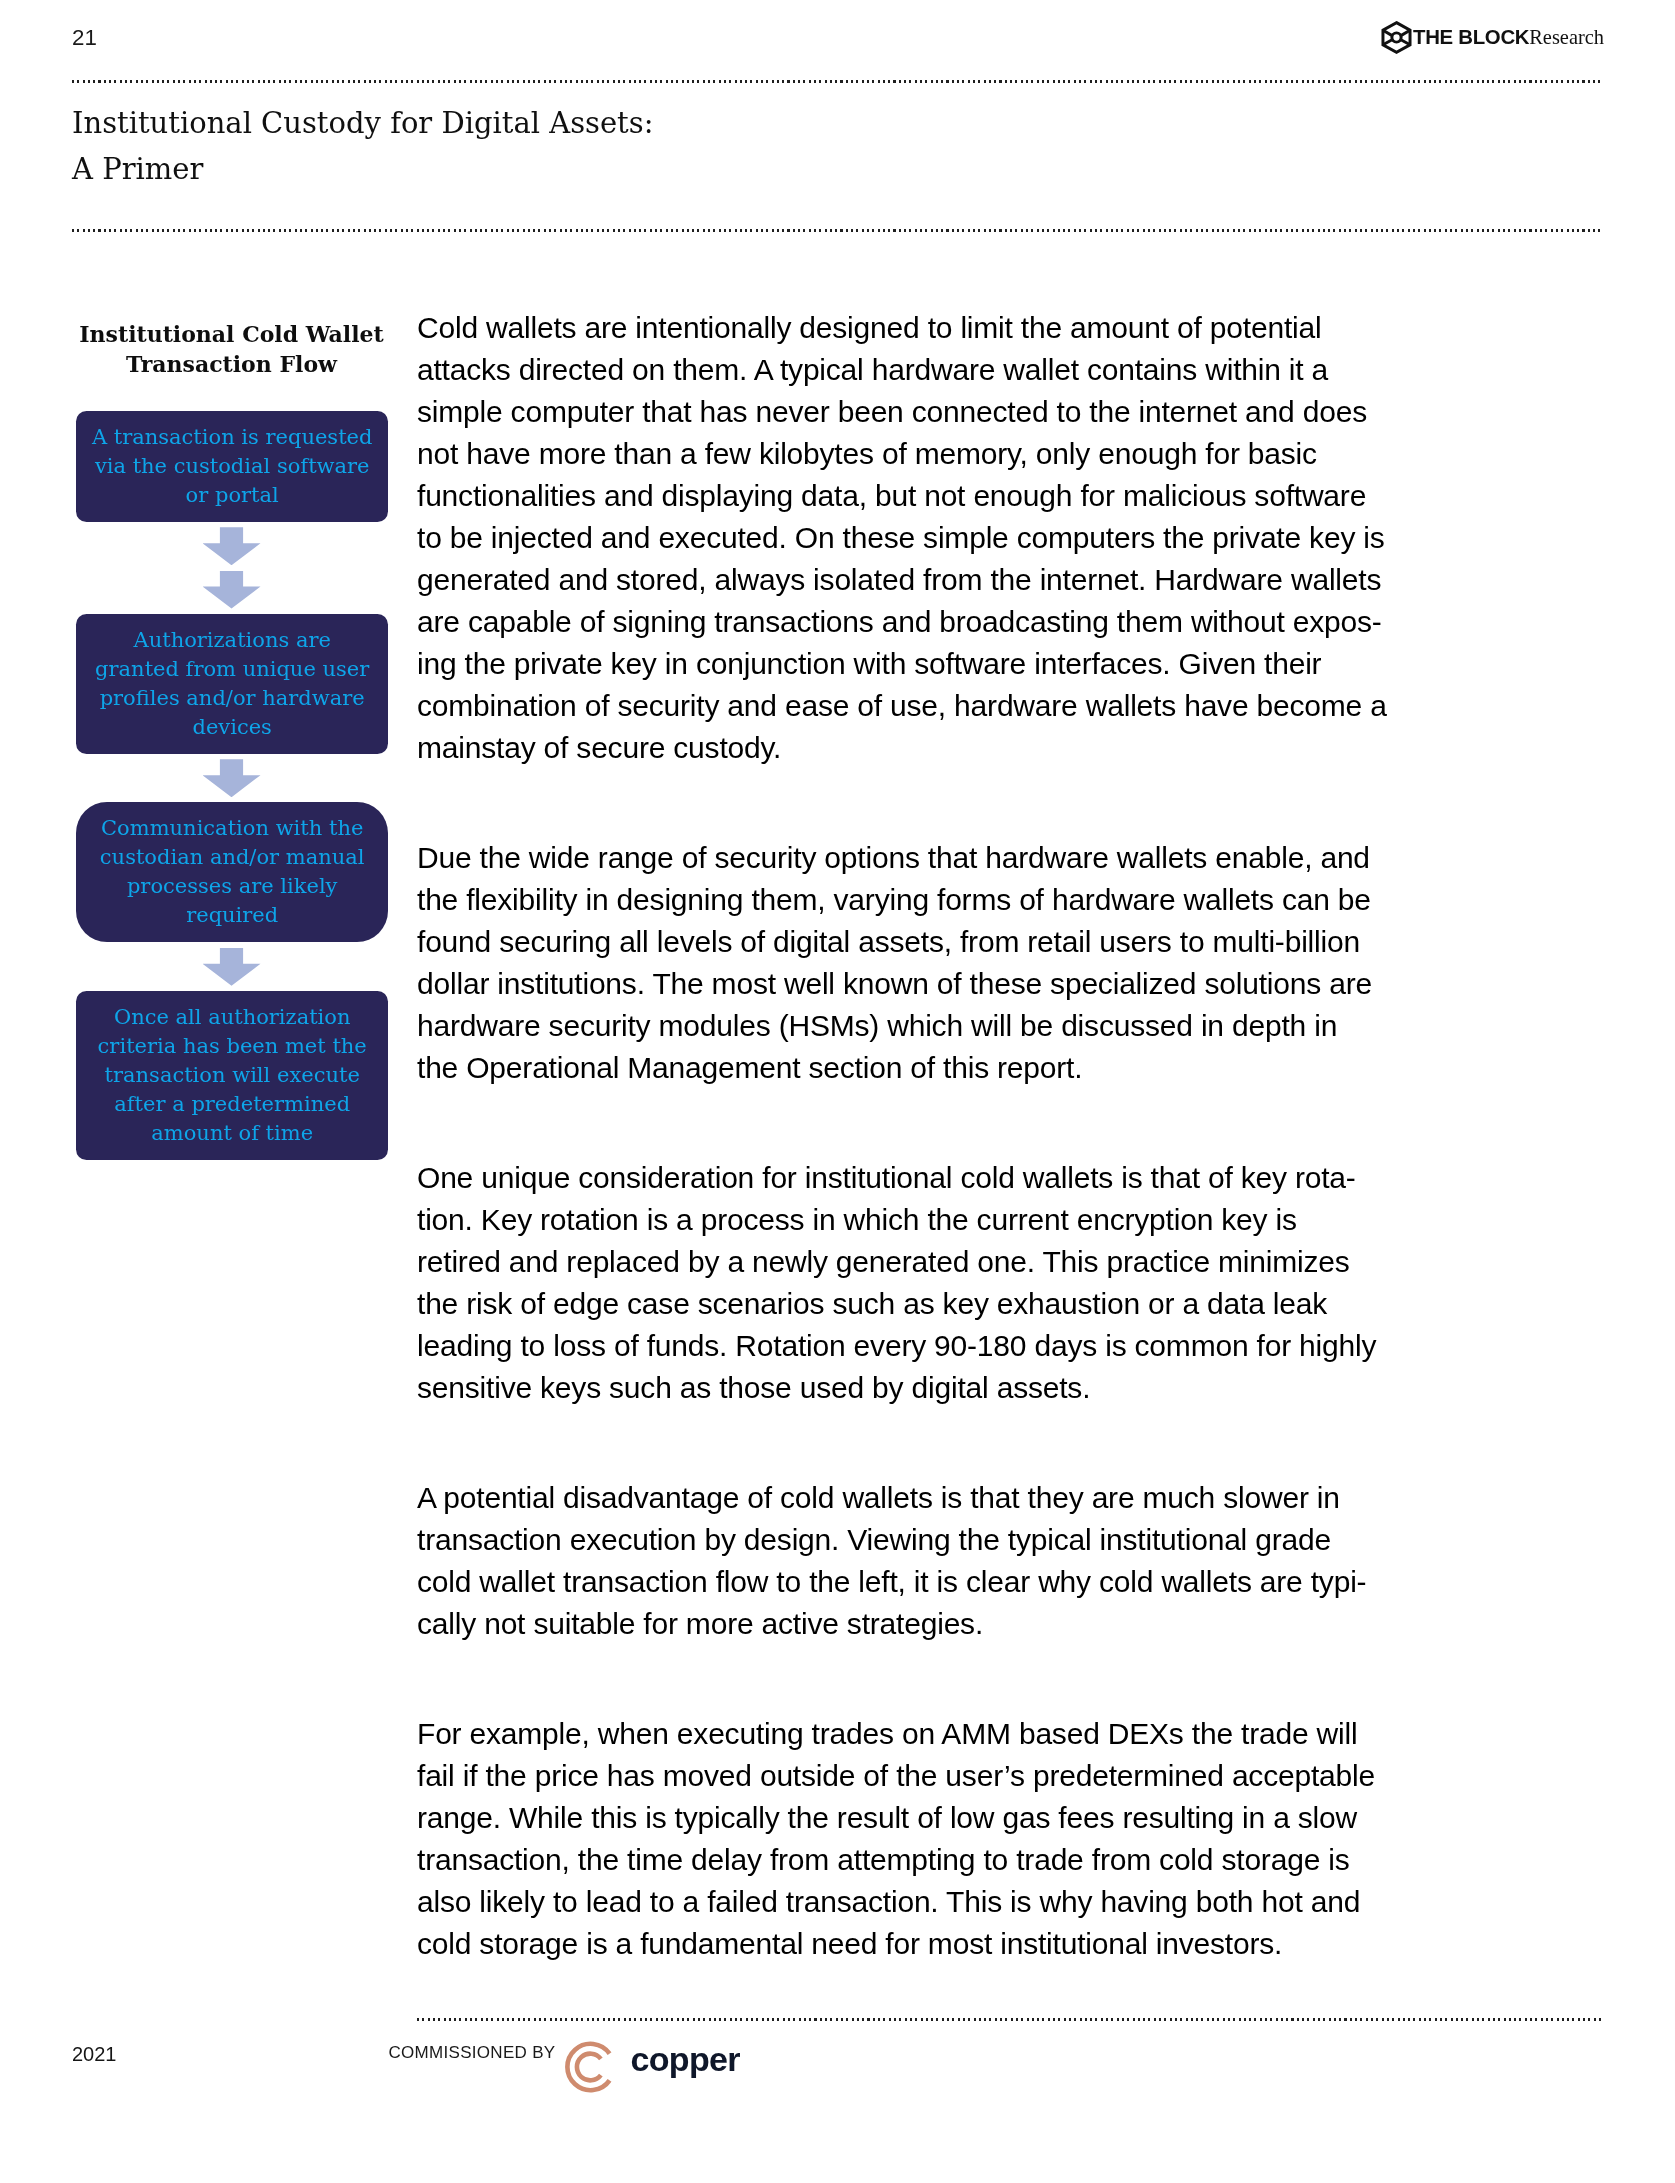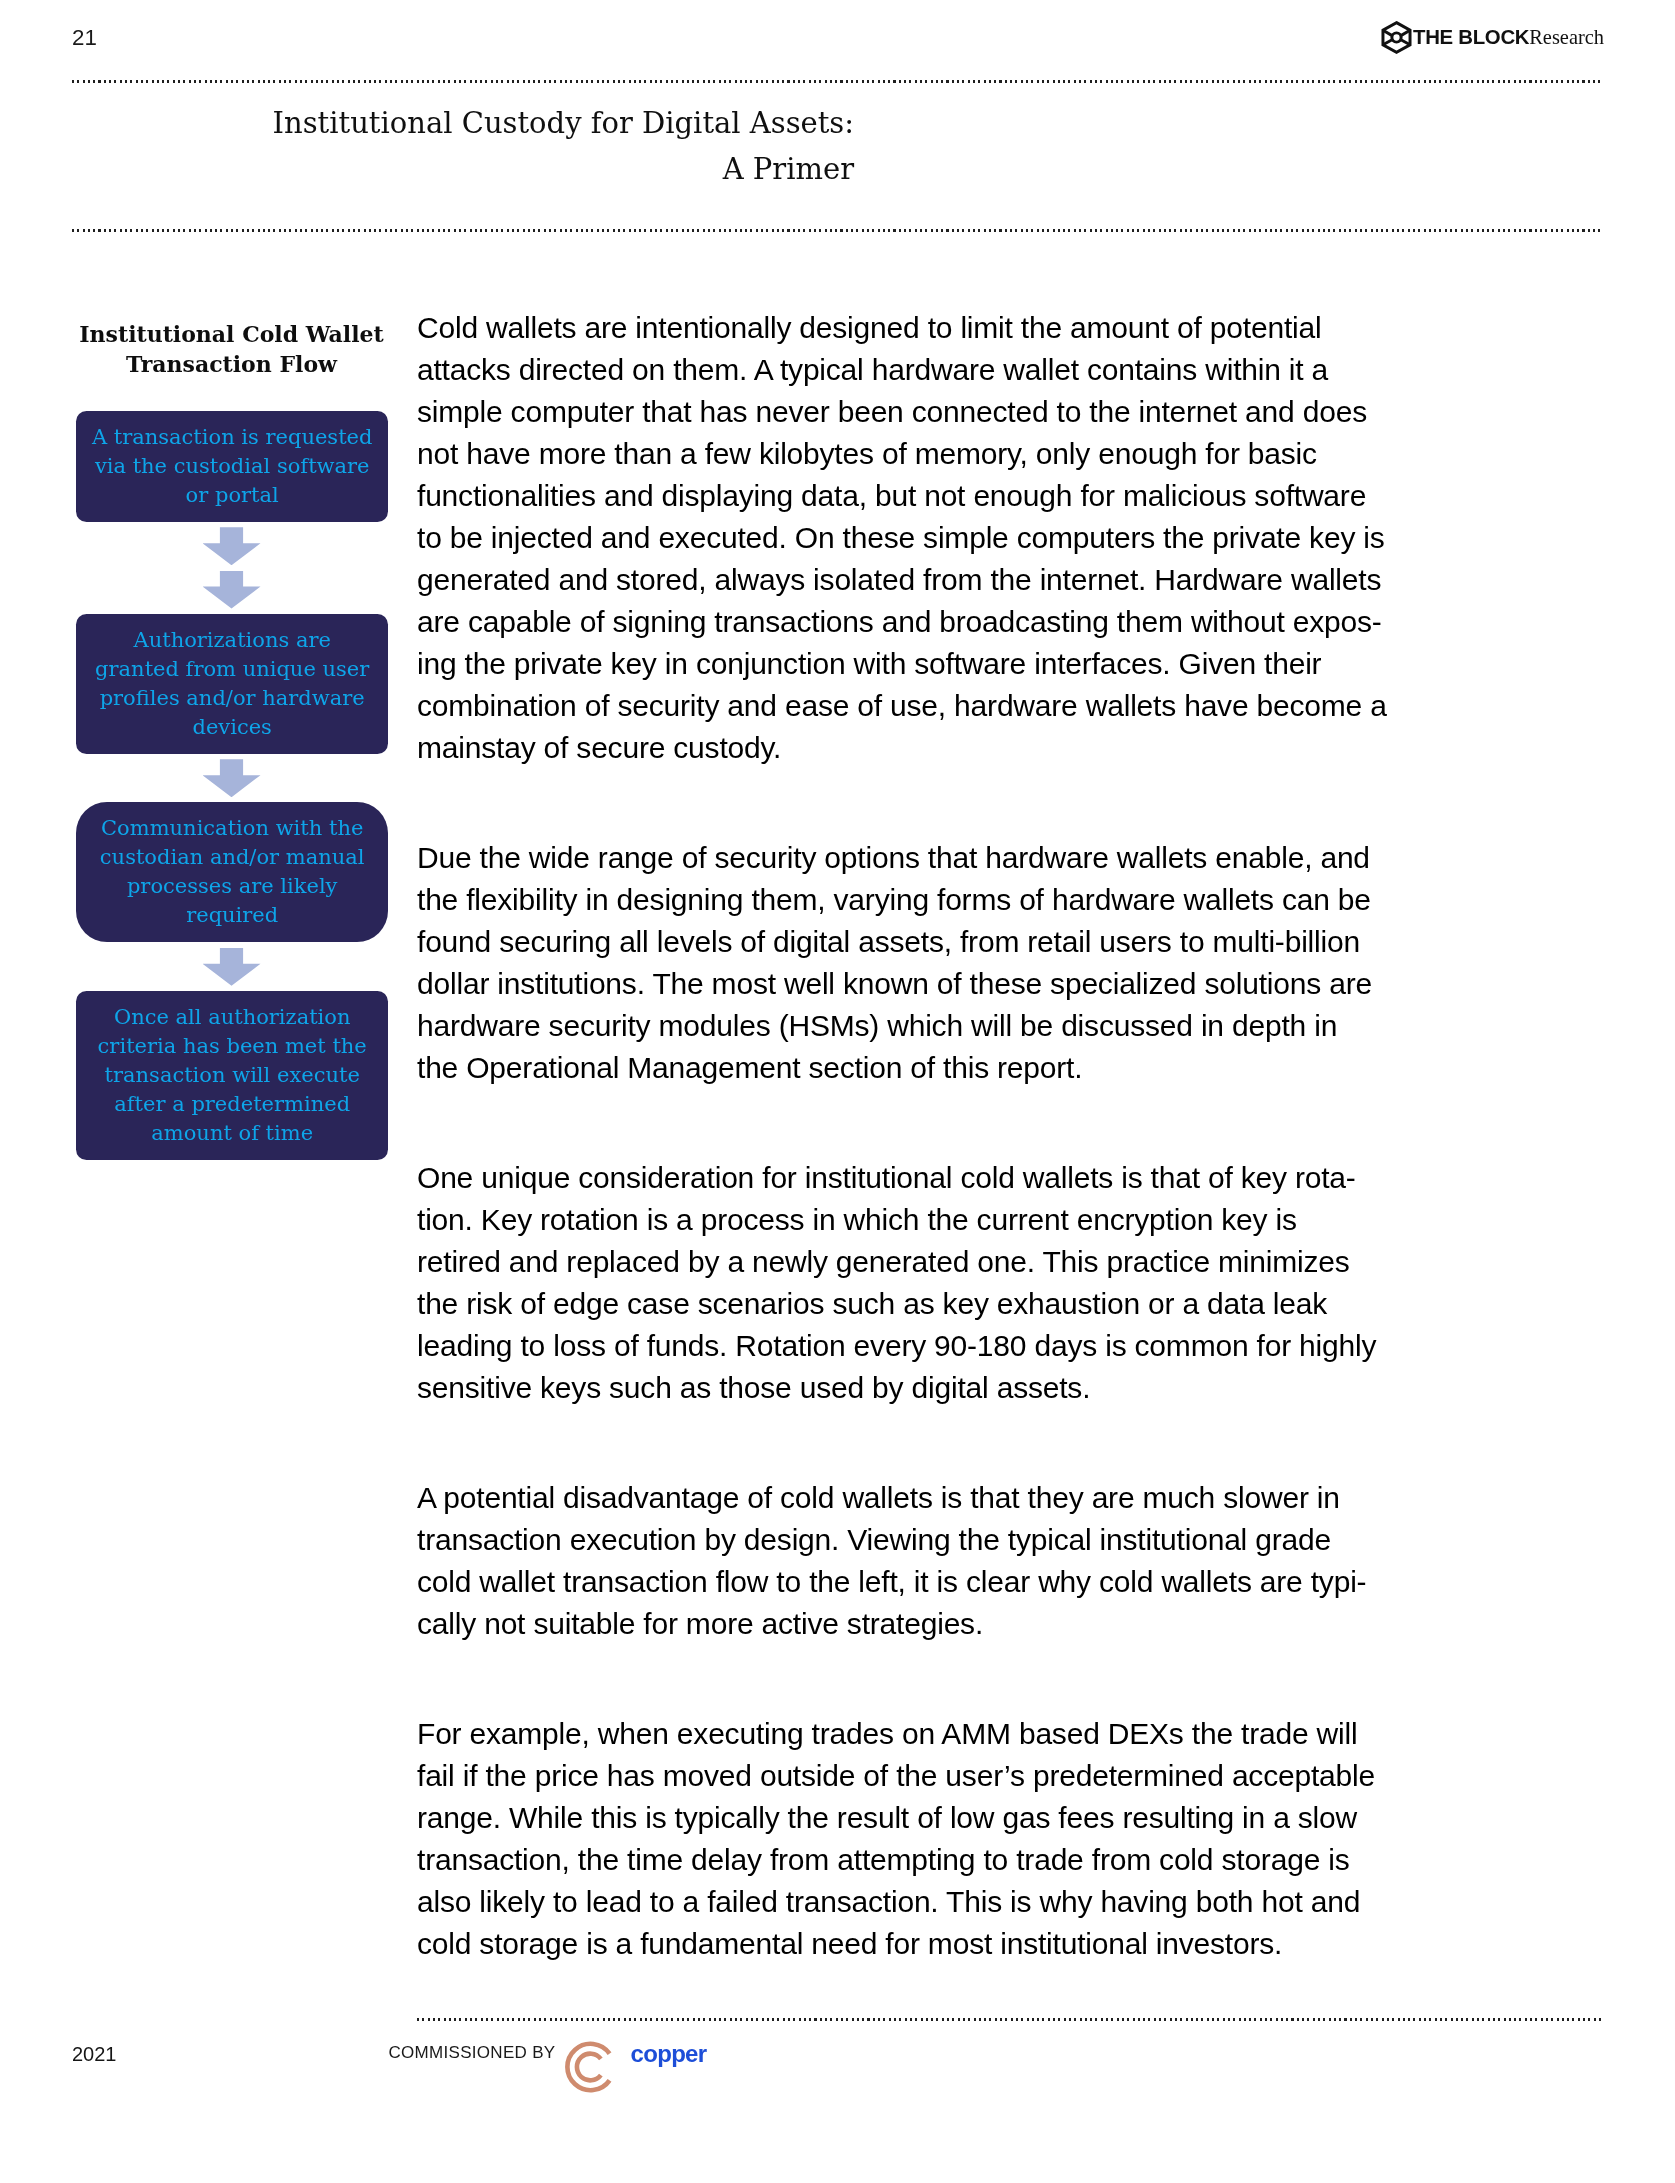--- a/index.html
+++ b/index.html
@@ -31,21 +31,20 @@
   .dotted-rule {
     position:absolute; left:72px; right:71px; height:2.6px;
     background-image:repeating-linear-gradient(90deg, #1f1f1f 0 2px, transparent 2px 5.3px);
   }
   .rule-1 { top:80px; }
   .rule-2 { top:229px; }
   
   .title-row {
     position:absolute; top:100px; left:72px; right:71px;
     display:flex;
-    text-align:right;
   }
   .doc-title { width:782px; }
   .doc-title, .chapter-title {
     font-family:"DejaVu Serif", "Liberation Serif", serif;
     font-size:29px; line-height:46px; color:#101010;
     white-space:pre-line;
   }
   
   .main {
     position:absolute; top:267px; left:72px; right:71px;
@@ -90,21 +89,21 @@
     display:flex; align-items:flex-start;
   }
   .footer-year { font-size:20px; color:#161616; padding-top:8px; }
   .commissioned {
     margin-left:272px; padding-top:8px;
     font-size:17px; letter-spacing:0.3px; color:#1a1a1a;
   }
   .copper-mark { margin-left:6.6px; margin-top:2.6px; }
   .copper-word {
     margin-left:10.5px; padding-top:5.3px;
-    font-size:24px; font-weight:bold; letter-spacing:-0.7px; color:#1d4ed8;
+    font-size:34px; font-weight:bold; letter-spacing:-0.7px; color:#0f172a;
   }
 </style>
 </head>
 <body>
 
 <div class="page">
 
   <div class="header-bar">
     <div class="page-number">21</div>
     <div class="brand">

